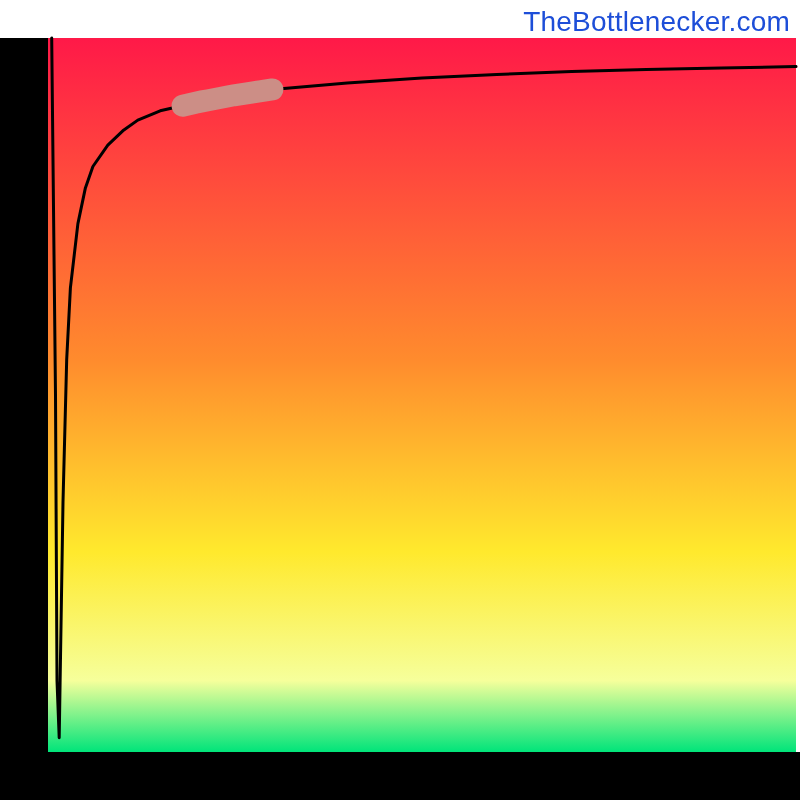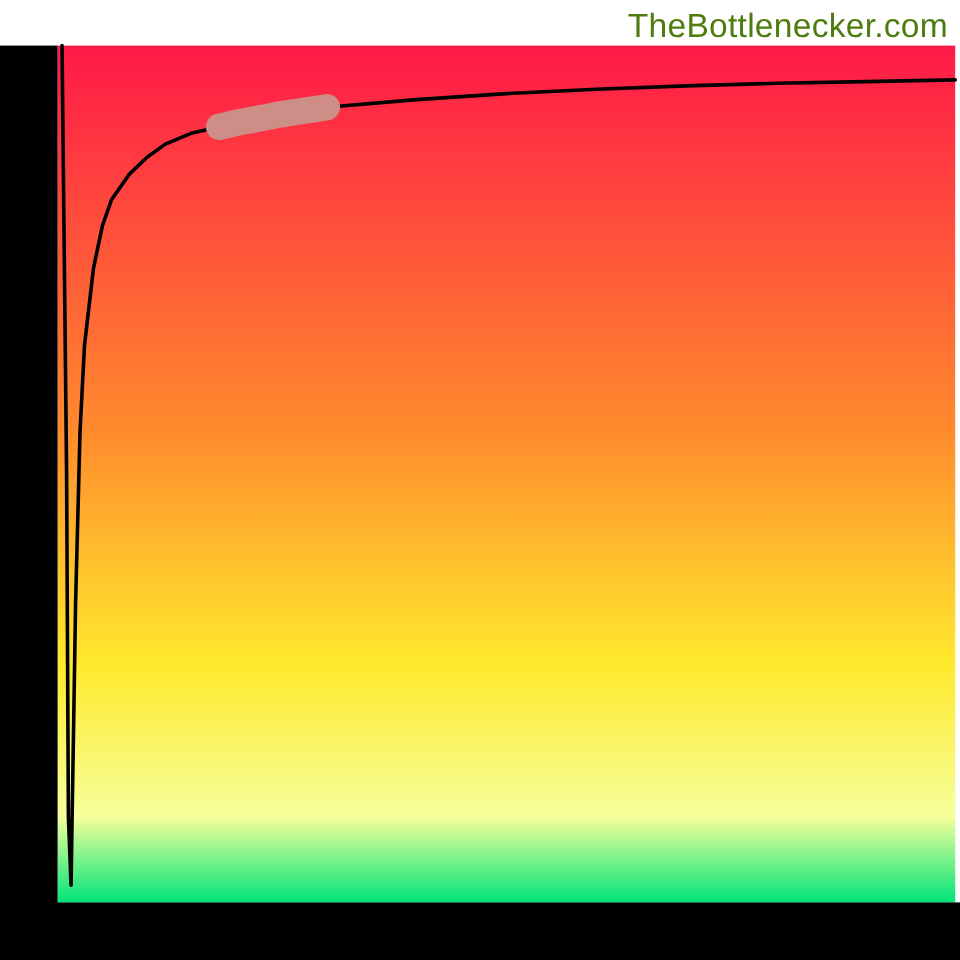--- a/index.html
+++ b/index.html
@@ -15,21 +15,21 @@
     position: relative;
     width: 800px;
     height: 800px;
   }
   .watermark {
     position: absolute;
     top: 6px;
     right: 10px;
     font-size: 28px;
     font-weight: 400;
-    color: #4d7c0f;
+    color: #1d4ed8;
     letter-spacing: 0.2px;
     user-select: none;
   }
   svg {
     position: absolute;
     top: 0;
     left: 0;
   }
 </style>
 </head>

